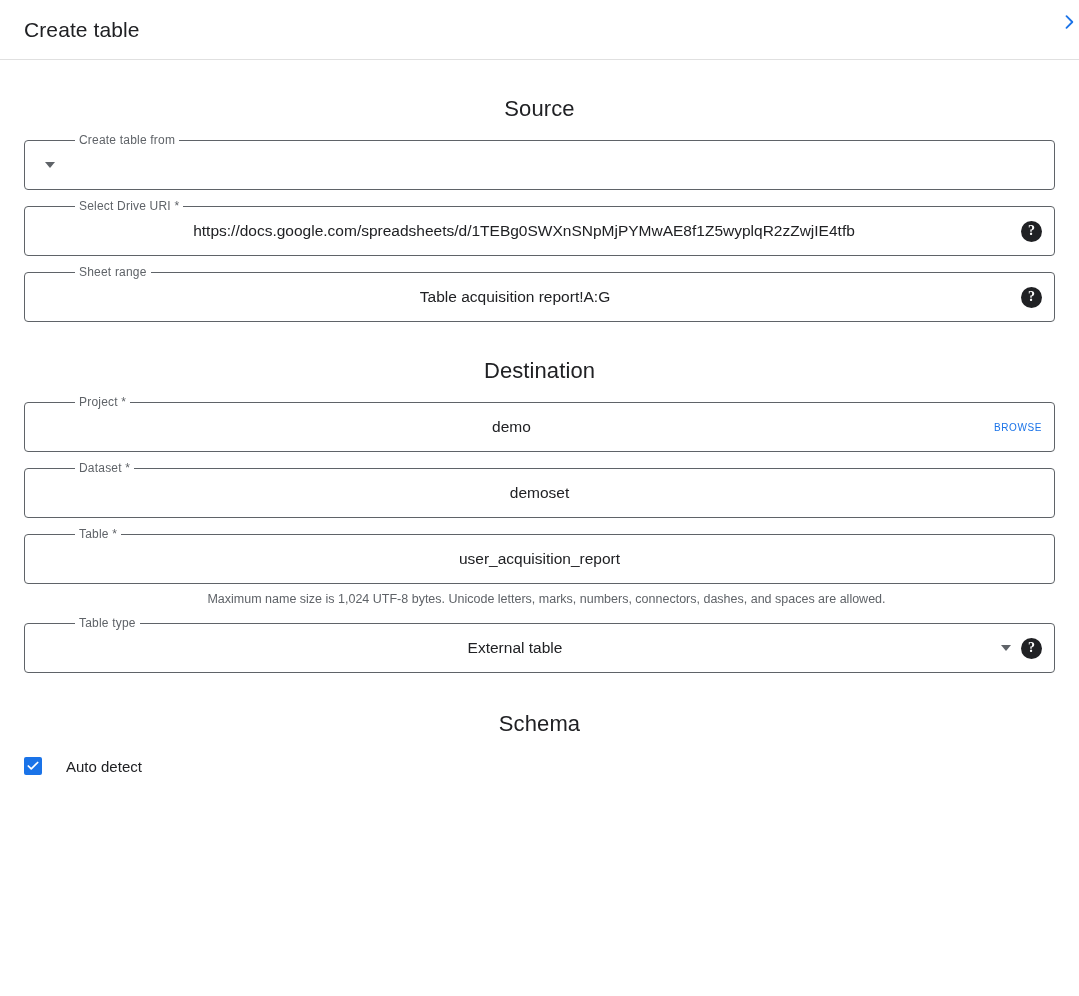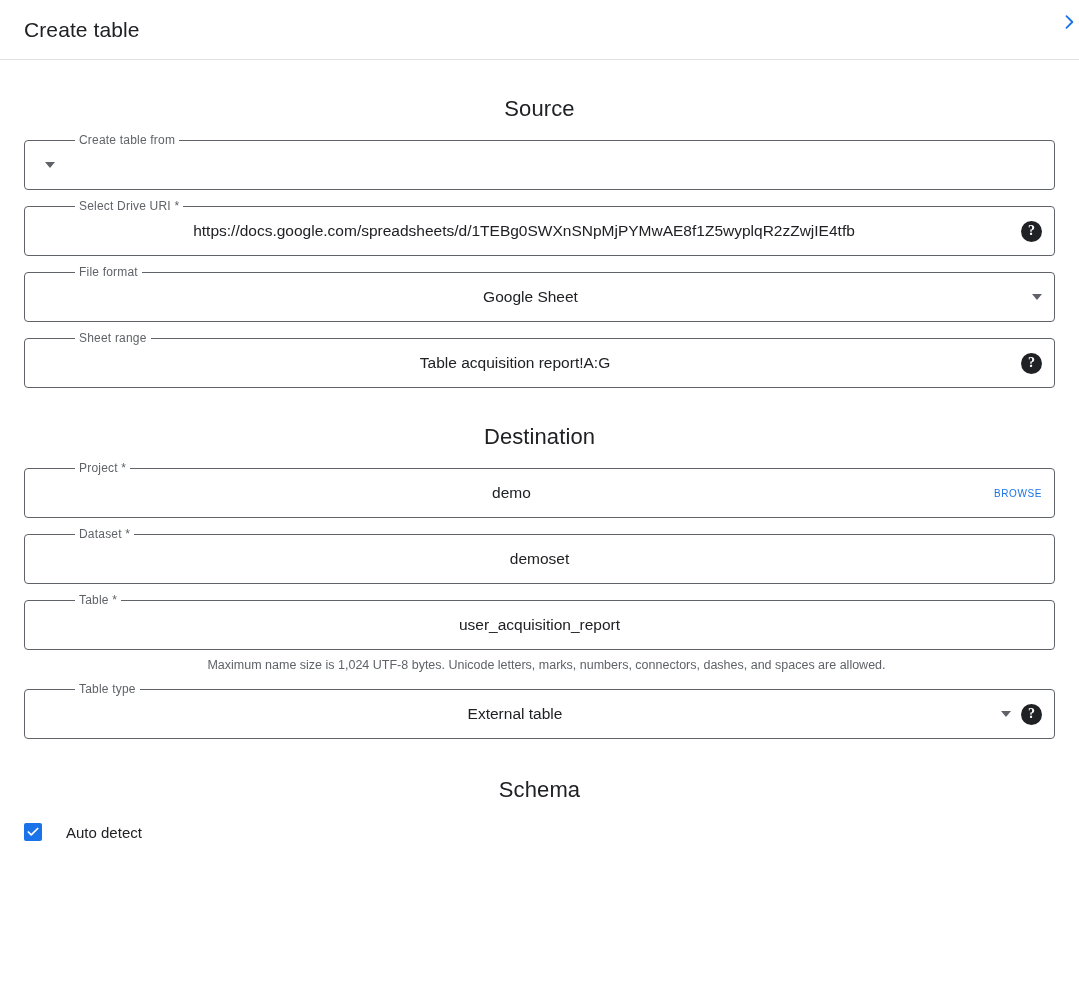--- a/index.html
+++ b/index.html
@@ -192,25 +192,20 @@
   </div>
 
   <div class="field">
     <div class="field-label">Select Drive URI *</div>
     <div class="field-value">https://docs.google.com/spreadsheets/d/1TEBg0SWXnSNpMjPYMwAE8f1Z5wyplqR2zZwjIE4tfb</div>
     <div class="help-icon">
         <span>?</span>
       </div>
   </div>
 
-  <div class="field">
-    <div class="field-label">File format</div>
-    <div class="field-value">Google Sheet</div>
-    <div class="caret"></div>
-  </div>
 
   <div class="field field-gap">
     <div class="field-label">Sheet range</div>
     <div class="field-value">Table acquisition report!A:G</div>
     <div class="help-icon">
         <span>?</span>
       </div>
   </div>
 
   <div class="section-title">Destination</div>

